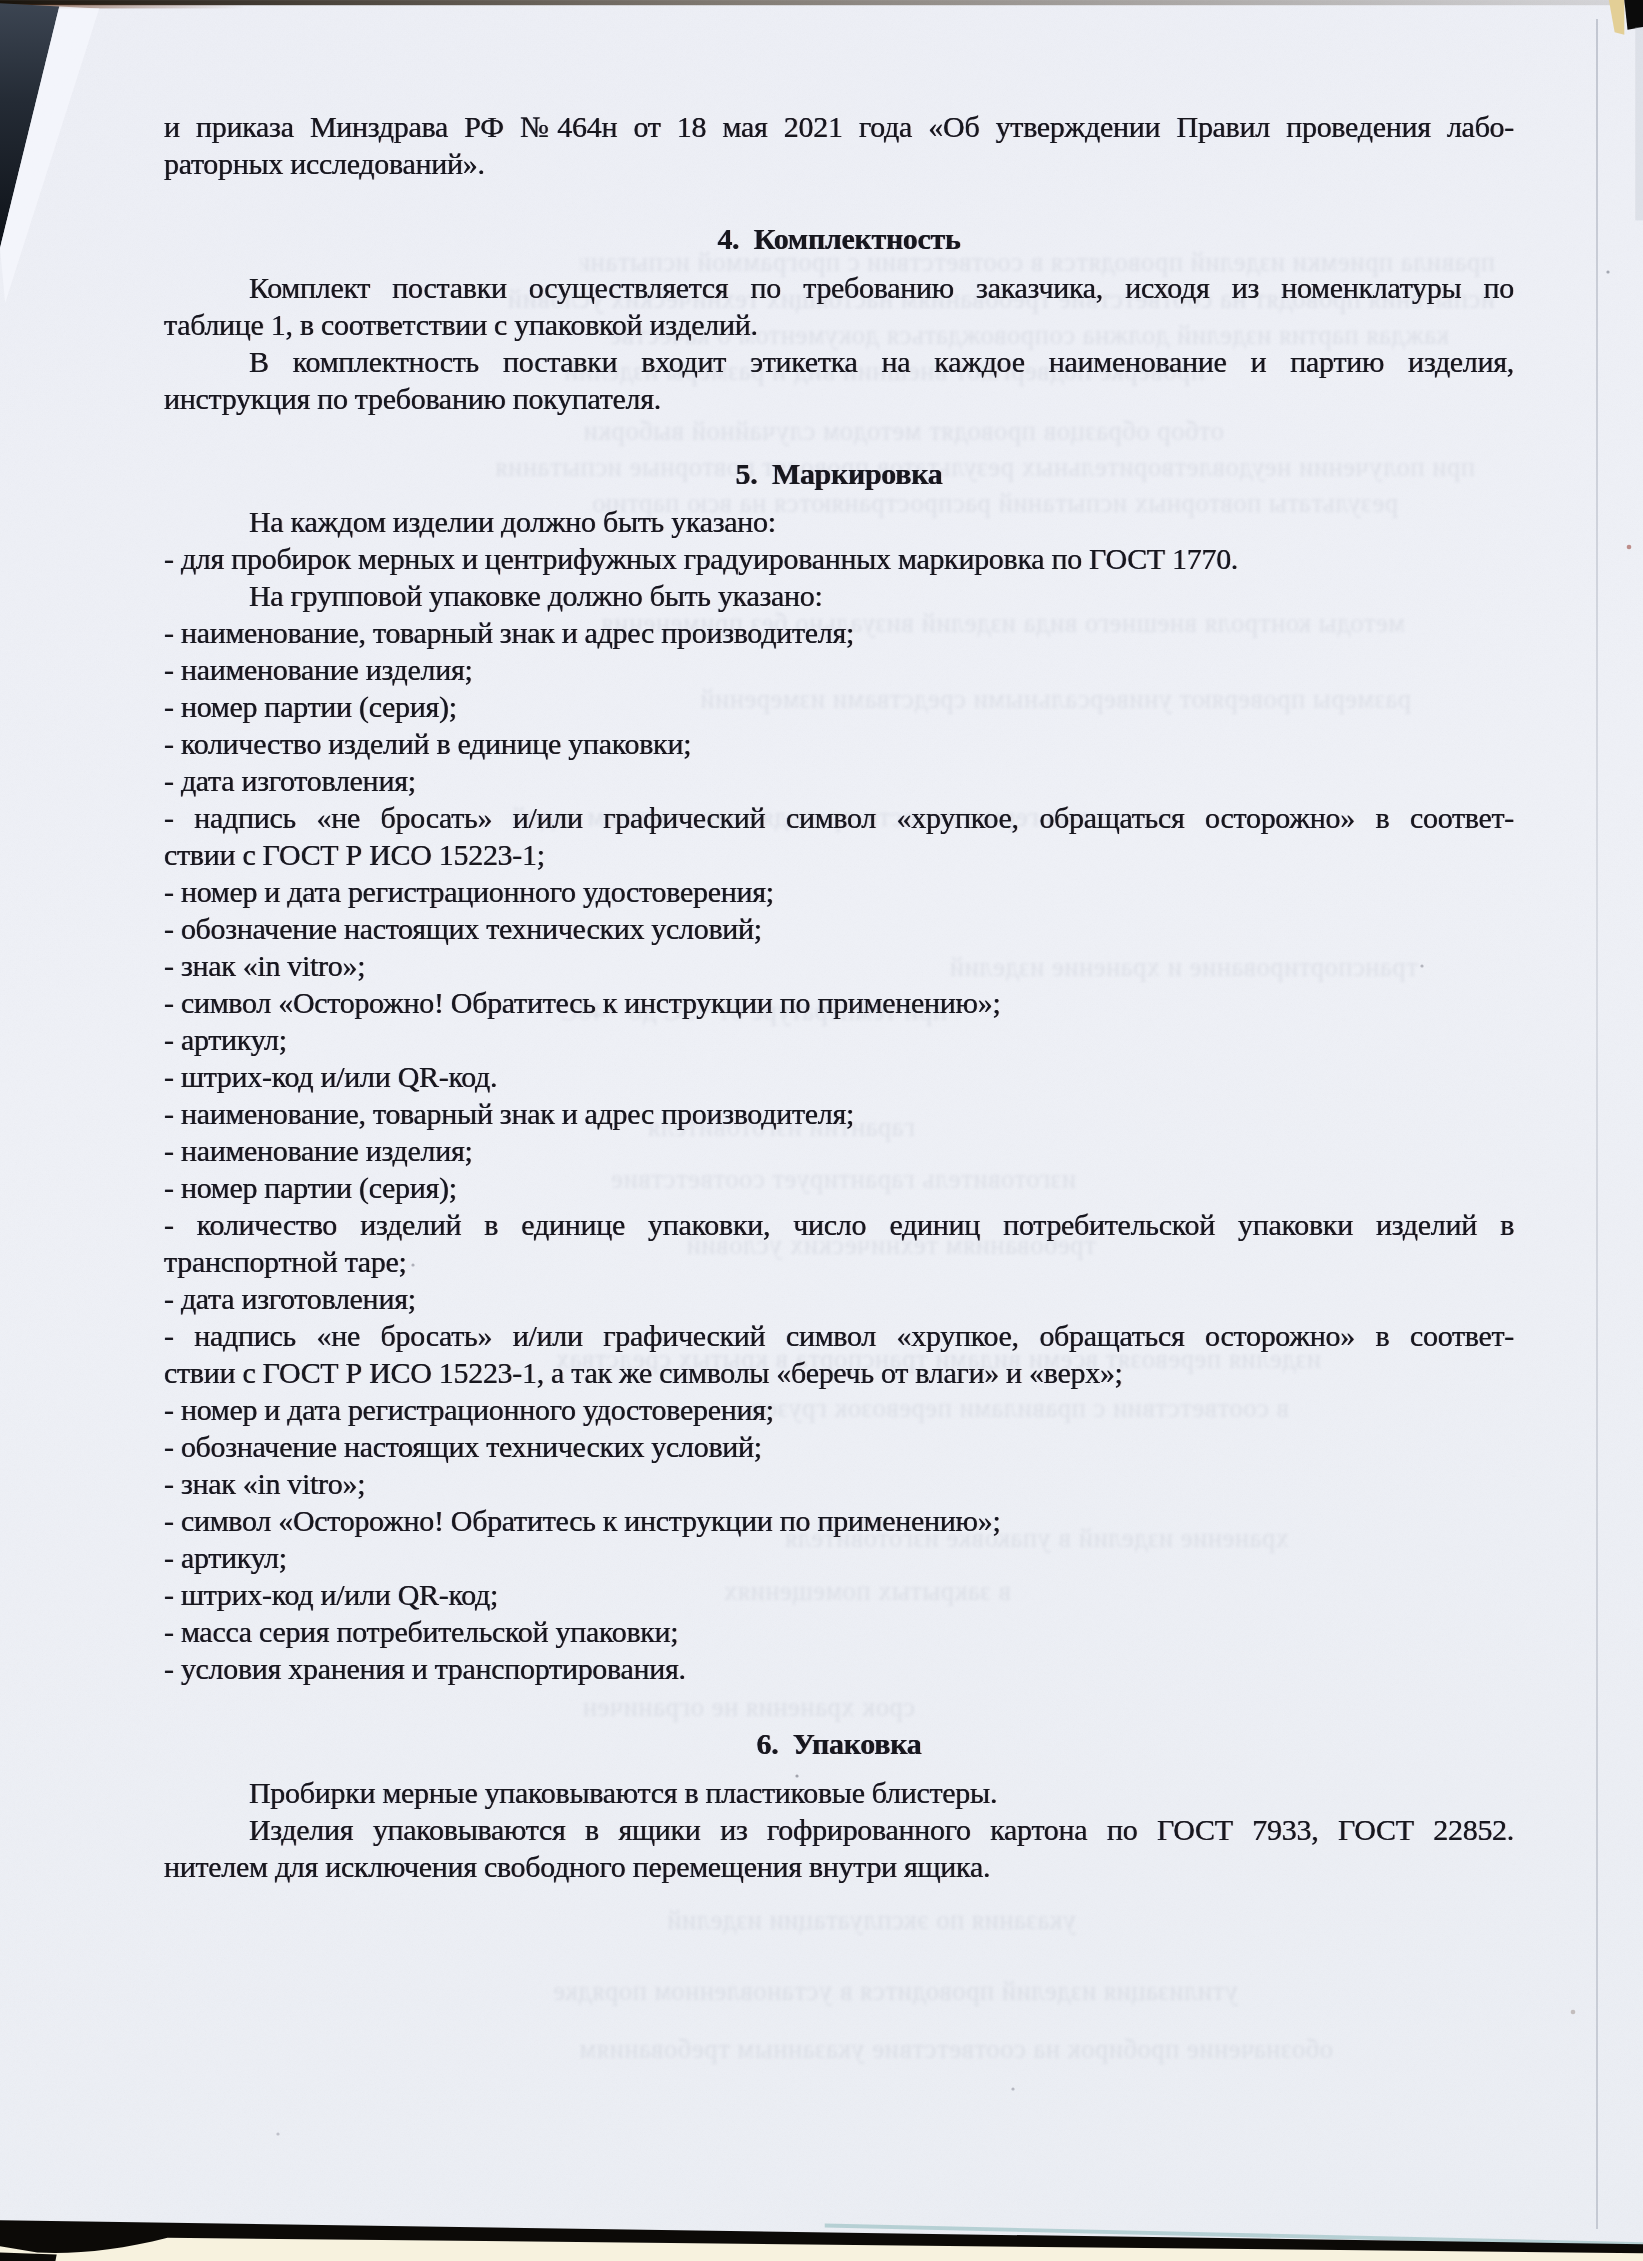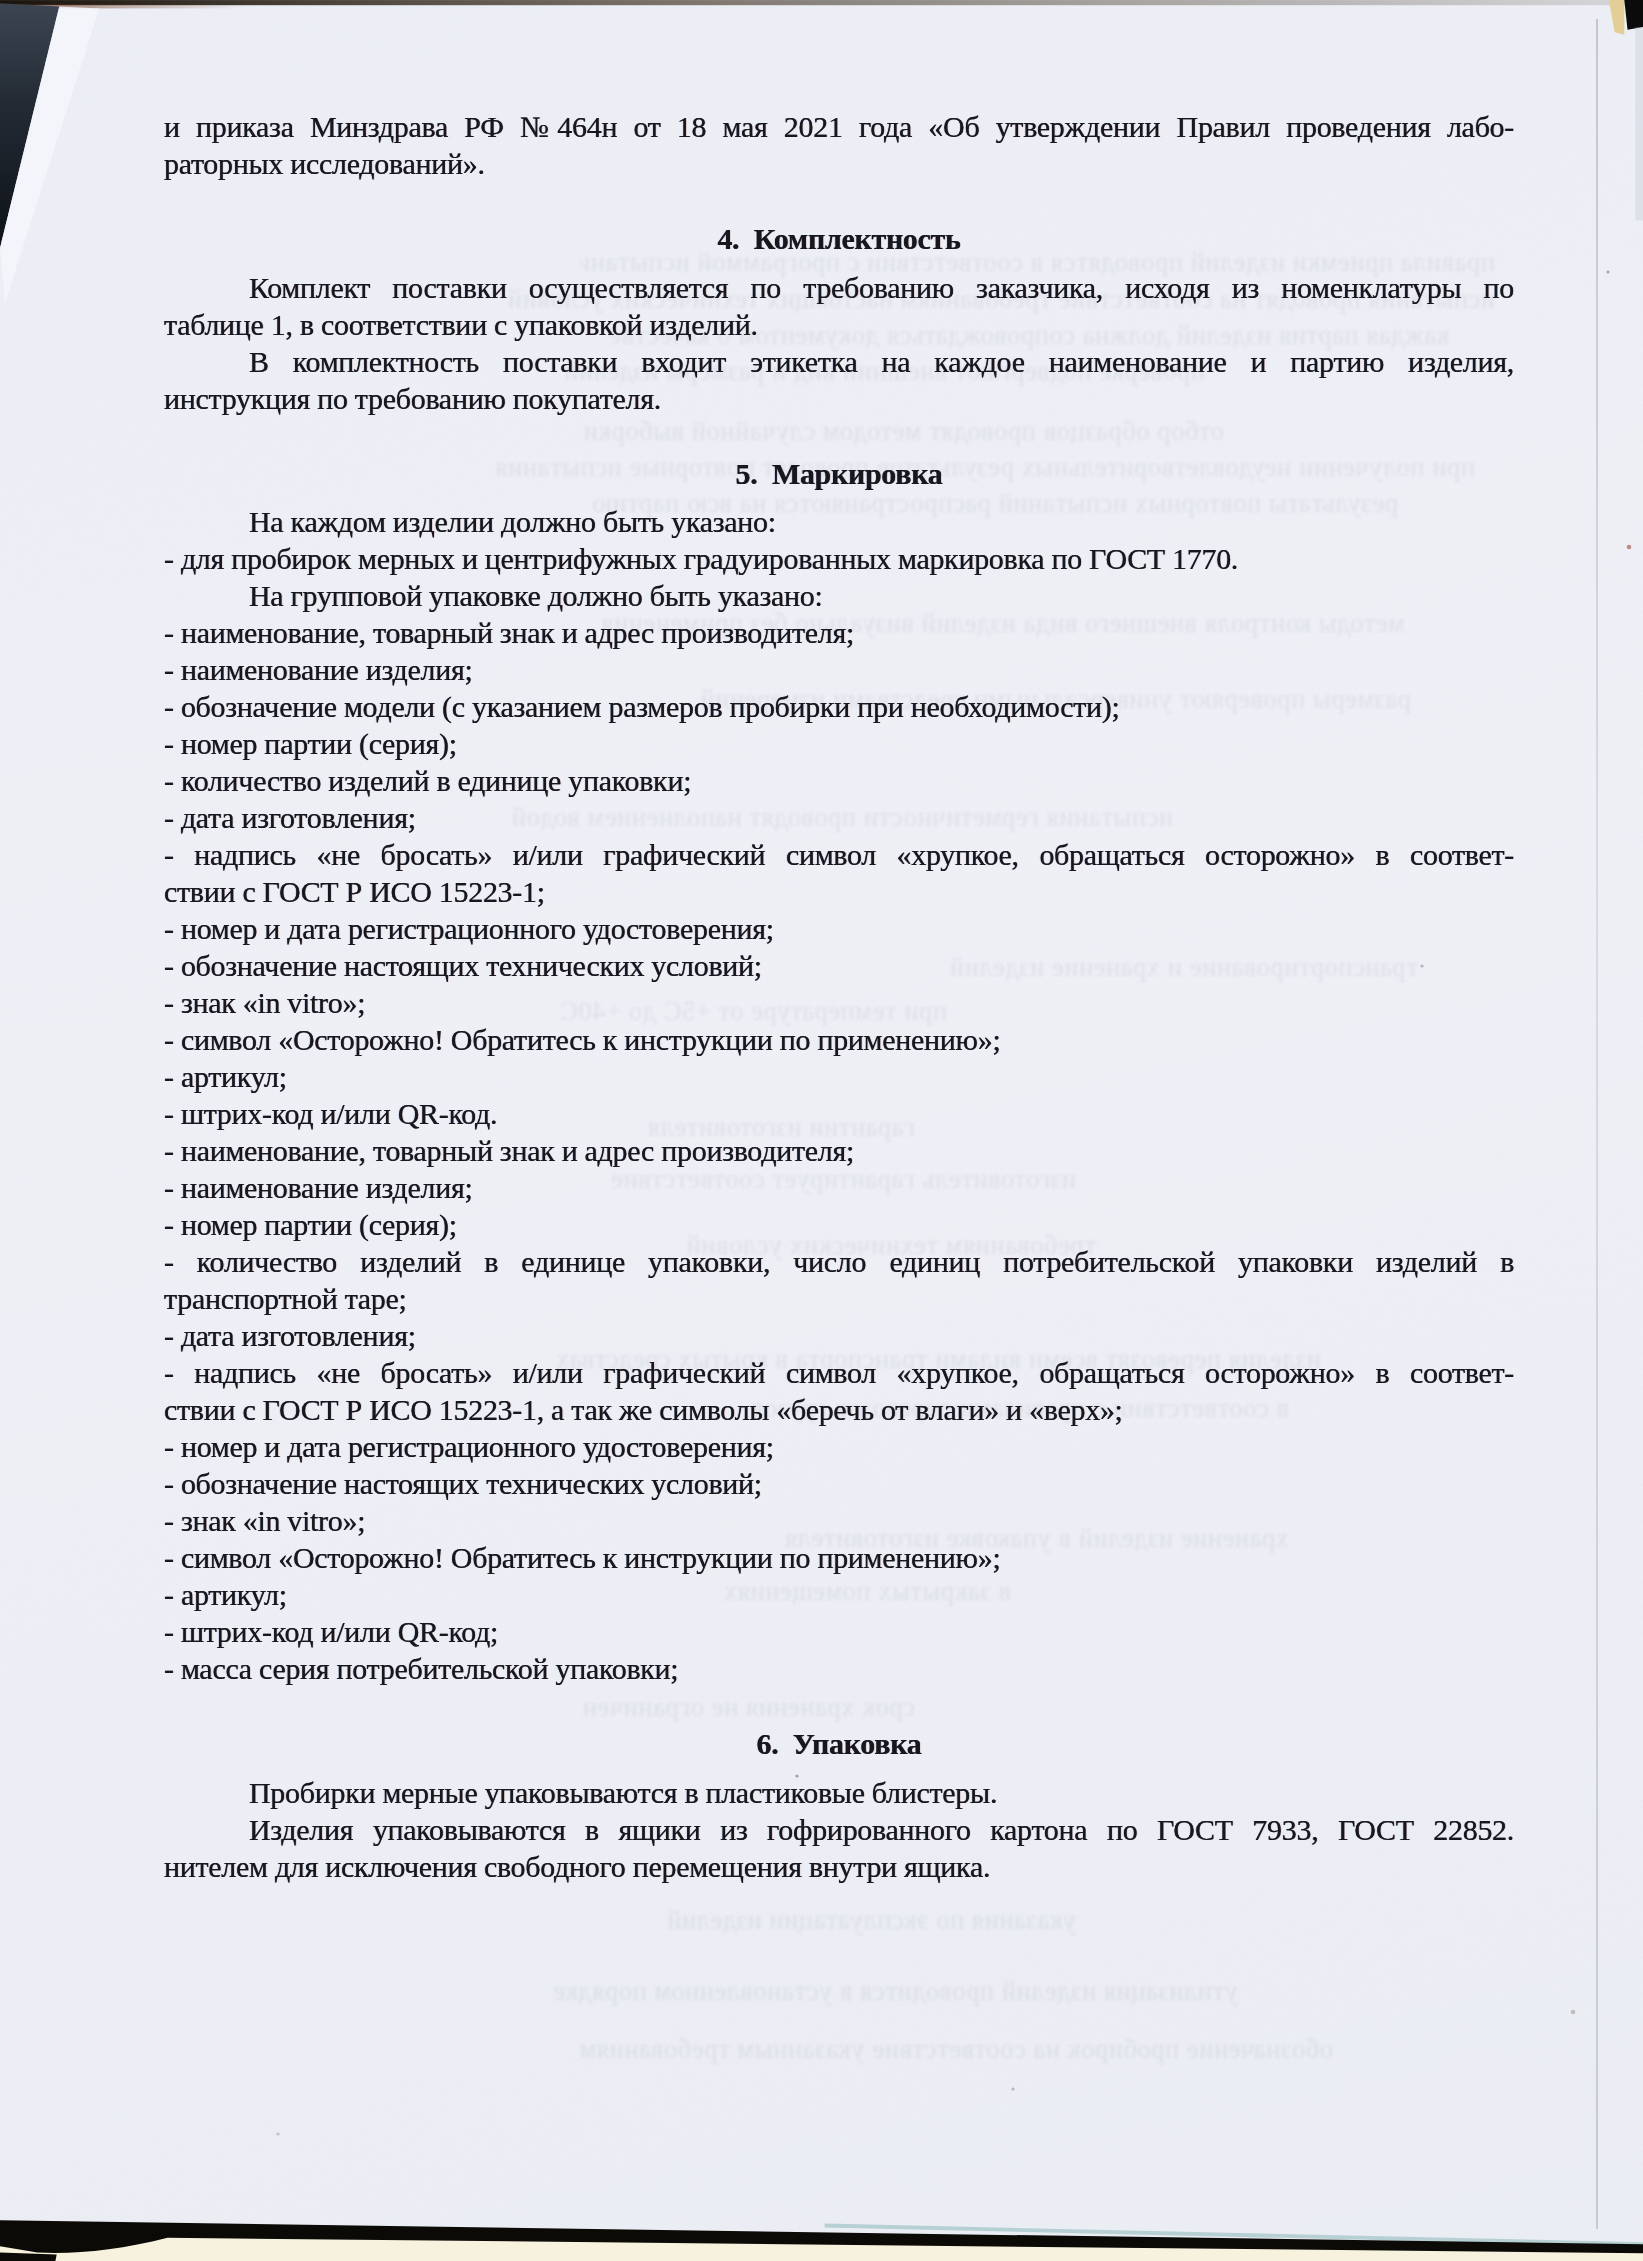--- a/index.html
+++ b/index.html
@@ -95,21 +95,20 @@
       <div class="line indent justify">Комплект поставки осуществляется по требованию заказчика, исходя из номенклатуры по</div>
       <div class="line">таблице 1, в соответствии с упаковкой изделий.</div>
       <div class="line indent justify">В комплектность поставки входит этикетка на каждое наименование и партию изделия,</div>
       <div class="line">инструкция по требованию покупателя.</div>
       <div class="heading">5.&nbsp;&nbsp;Маркировка</div>
       <div class="line indent">На каждом изделии должно быть указано:</div>
       <div class="line">- для пробирок мерных и центрифужных градуированных маркировка по ГОСТ 1770.</div>
       <div class="line indent">На групповой упаковке должно быть указано:</div>
       <div class="line">- наименование, товарный знак и адрес производителя;</div>
       <div class="line">- наименование изделия;</div>
-      <div class="line">- обозначение модели (с указанием размеров пробирки при необходимости);</div>
       <div class="line">- номер партии (серия);</div>
       <div class="line">- количество изделий в единице упаковки;</div>
       <div class="line">- дата изготовления;</div>
       <div class="line justify">- надпись «не бросать» и/или графический символ «хрупкое, обращаться осторожно» в соответ-</div>
       <div class="line">ствии с ГОСТ Р ИСО 15223-1;</div>
       <div class="line">- номер и дата регистрационного удостоверения;</div>
       <div class="line">- обозначение настоящих технических условий;</div>
       <div class="line">- знак «in vitro»;</div>
       <div class="line">- символ «Осторожно! Обратитесь к инструкции по применению»;</div>
       <div class="line">- артикул;</div>
@@ -122,20 +121,21 @@
       <div class="line">- дата изготовления;</div>
       <div class="line justify">- надпись «не бросать» и/или графический символ «хрупкое, обращаться осторожно» в соответ-</div>
       <div class="line">ствии с ГОСТ Р ИСО 15223-1, а так же символы «беречь от влаги» и «верх»;</div>
       <div class="line">- номер и дата регистрационного удостоверения;</div>
       <div class="line">- обозначение настоящих технических условий;</div>
       <div class="line">- знак «in vitro»;</div>
       <div class="line">- символ «Осторожно! Обратитесь к инструкции по применению»;</div>
       <div class="line">- артикул;</div>
       <div class="line">- штрих-код и/или QR-код;</div>
       <div class="line">- масса серия потребительской упаковки;</div>
+      <div class="line">- условия хранения и транспортирования.</div>
       <div class="heading">6.&nbsp;&nbsp;Упаковка</div>
       <div class="line indent">Пробирки мерные упаковываются в пластиковые блистеры.</div>
       <div class="line indent justify">Изделия упаковываются в ящики из гофрированного картона по ГОСТ 7933, ГОСТ 22852.</div>
       <div class="line">нителем для исключения свободного перемещения внутри ящика.</div>
     </div>
 
   <svg id="edges" width="1643" height="2261" viewBox="0 0 2550 3509" aria-hidden="true">
     <defs>
       <linearGradient id="gtop" x1="0" y1="0" x2="1" y2="0">
         <stop offset="0" stop-color="#19130c"></stop>

